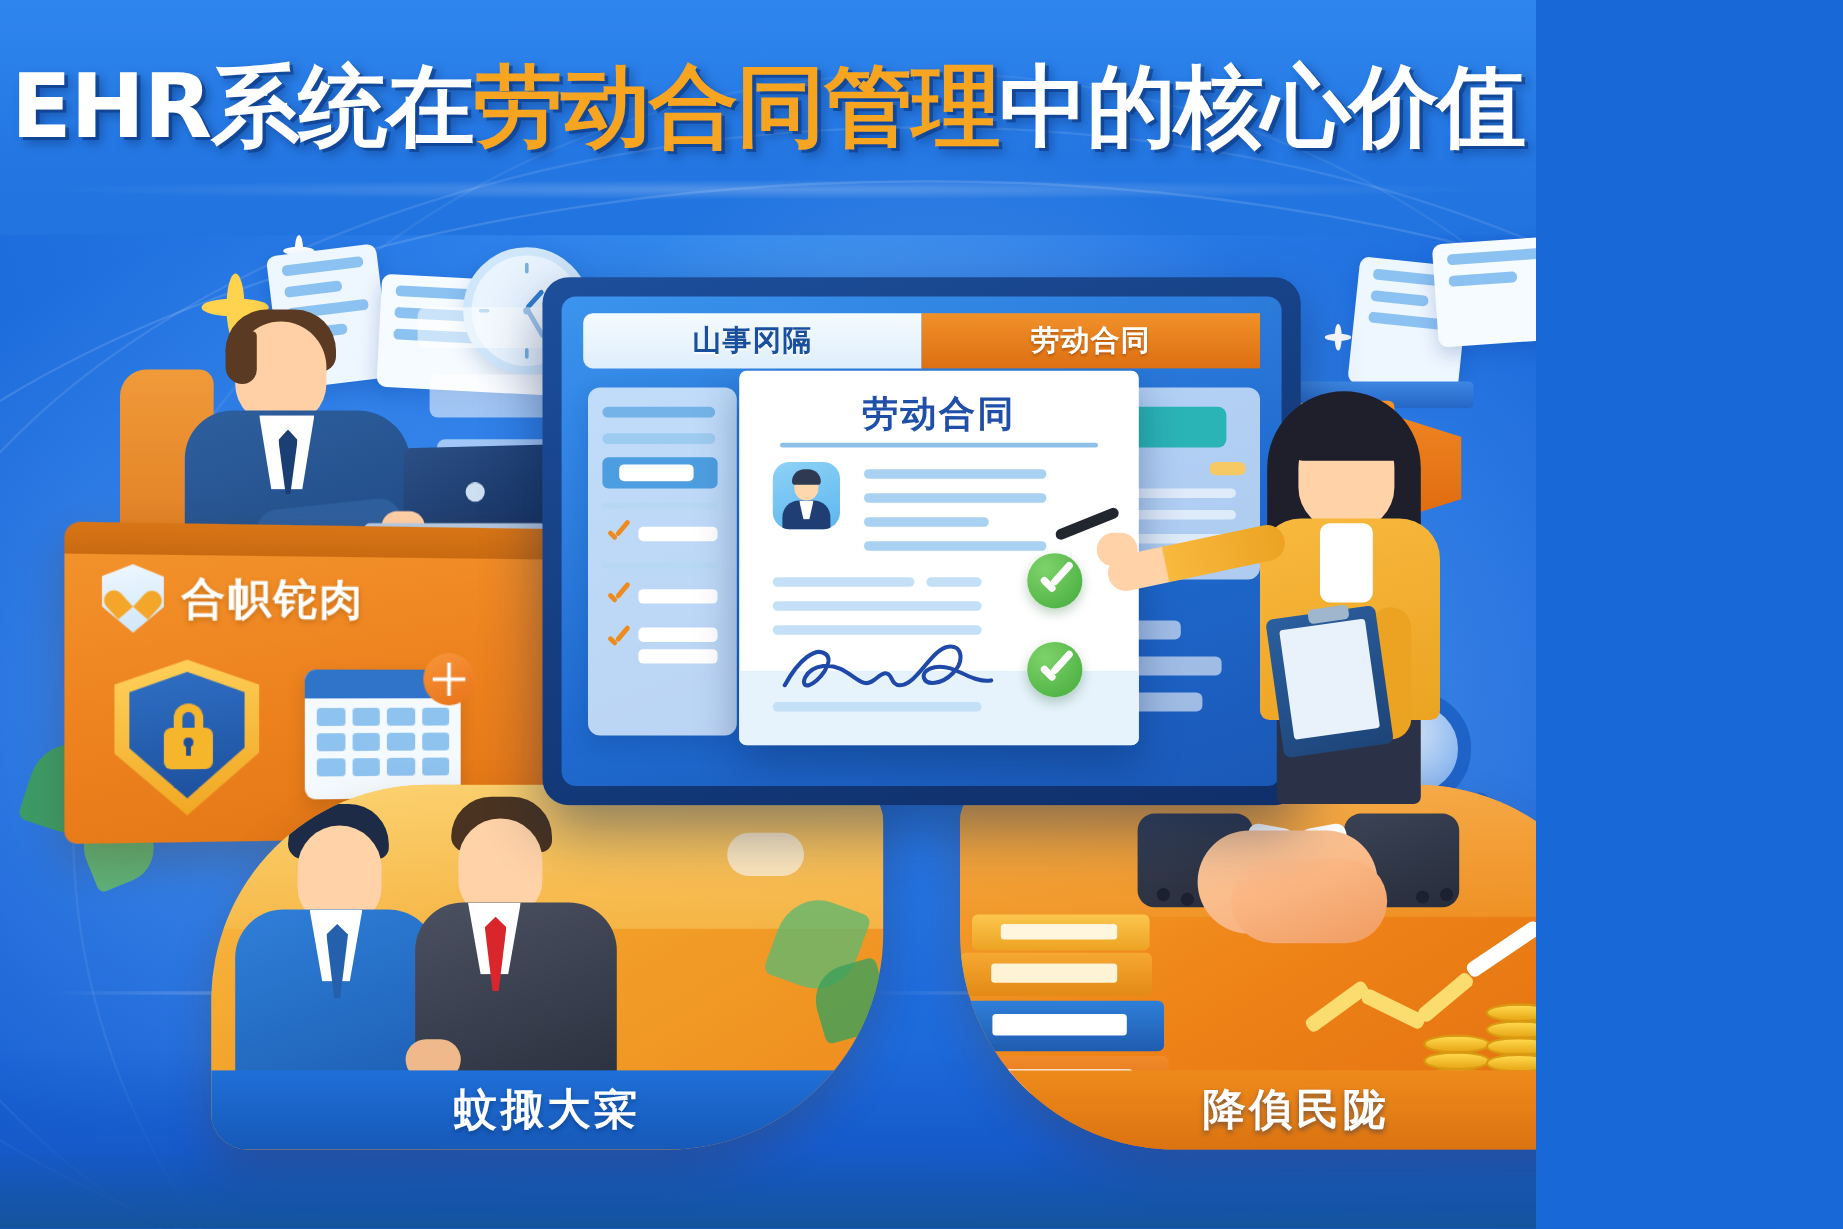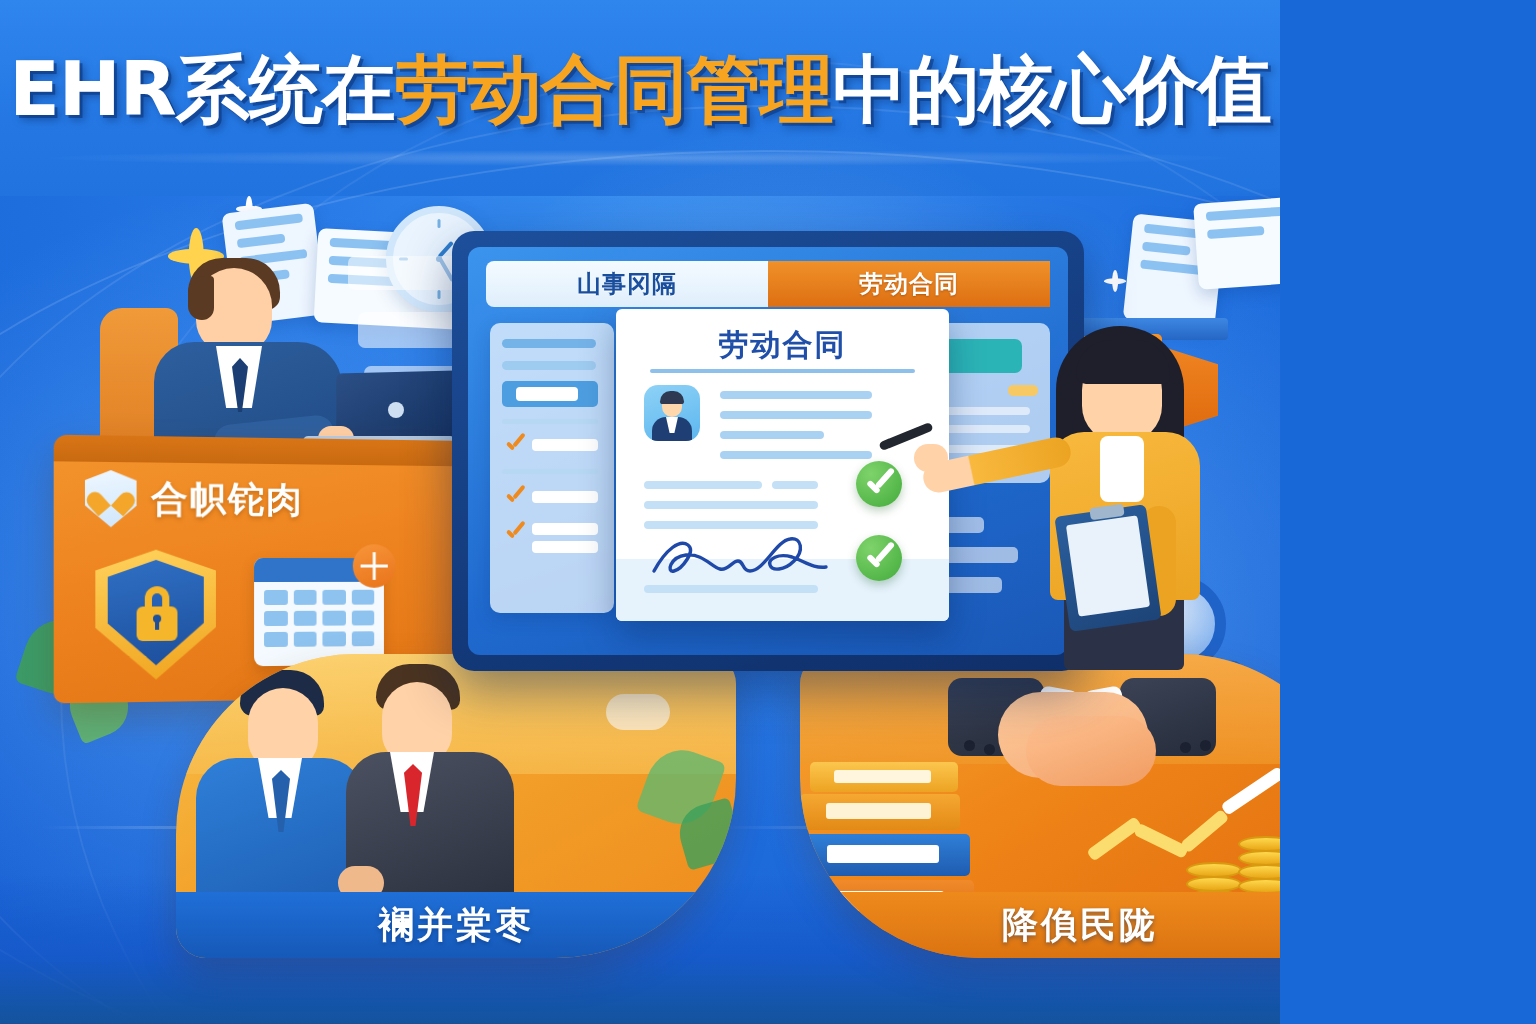--- a/index.html
+++ b/index.html
@@ -621,21 +621,21 @@
     <div class="bm">
       <div class="bm-hair" style="left:200px;top:10px;background:#4a3320;"></div>
       <div class="bm-head" style="left:206px;top:28px;"></div>
       <div class="bm-body" style="left:170px;top:98px;background:linear-gradient(160deg,#4b5160,#2c3140);"></div>
       <div class="bm-shirt" style="left:214px;top:98px;"></div>
       <div class="bm-tie" style="left:228px;top:110px;background:#d8262c;"></div>
       <div class="bm-hand" style="left:162px;top:212px;background:#f0b98c;"></div>
     </div>
 
     <div class="ribbon-foot">
-      <div class="rf-text">襕并棠枣</div>
+      <div class="rf-text">蚊掫大寀</div>
     </div>
   </div>
 
   <div class="ribbon ribbon-right">
     <div style="position:absolute;left:0;right:0;top:0;height:110px;background:linear-gradient(180deg,#f8b758,#f09a2c);opacity:.7;"></div>
 
     <div class="book" style="left:10px;top:108px;width:148px;height:30px;background:linear-gradient(180deg,#fcc64e,#eda322);">
         <div class="bl" style="background:#fff6dd;"></div>
       </div>
     <div class="book" style="left:0px;top:140px;width:160px;height:36px;background:linear-gradient(180deg,#f5a832,#e38a16);">

